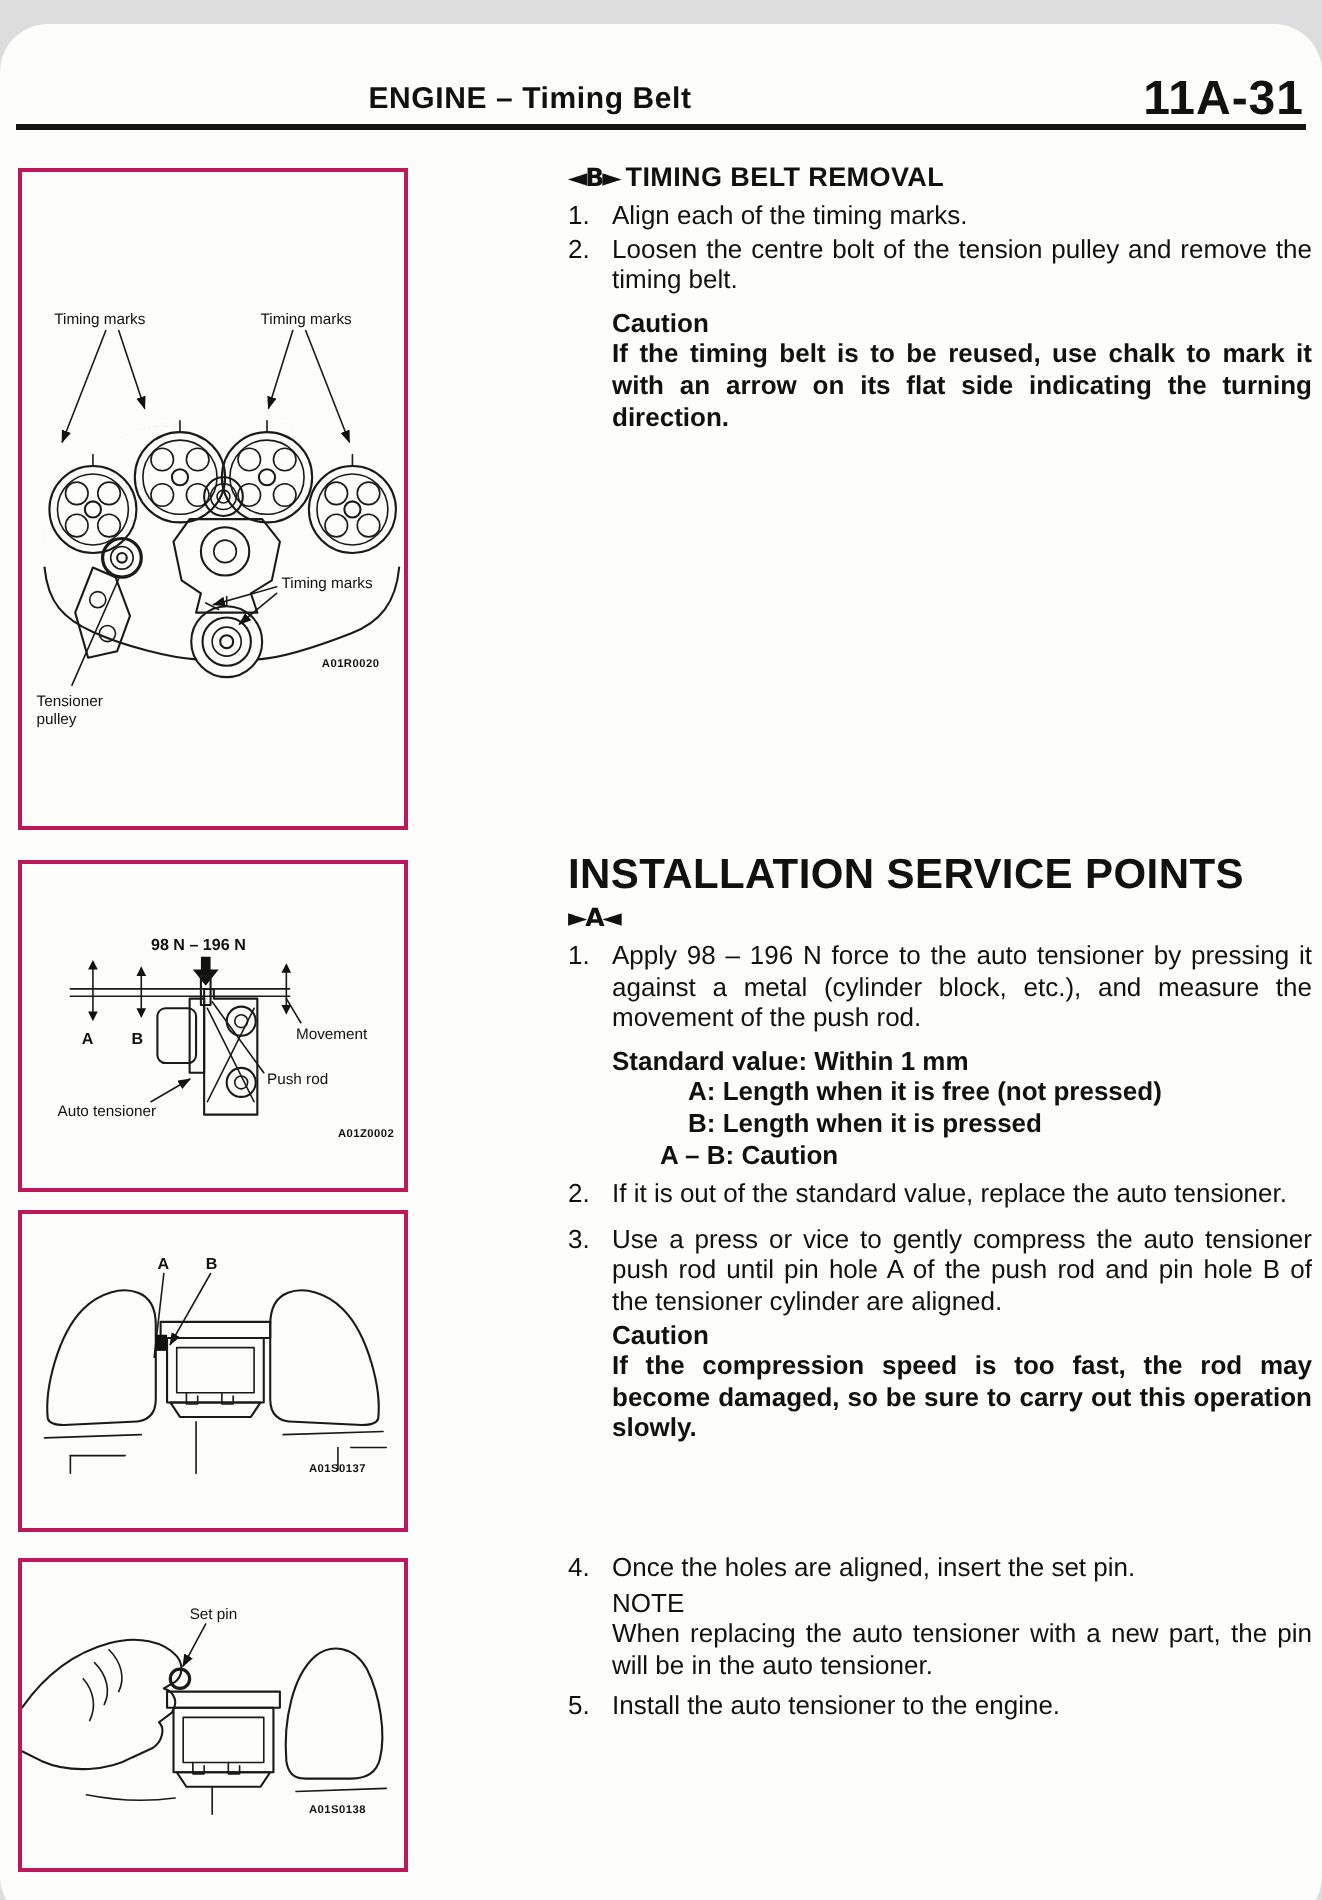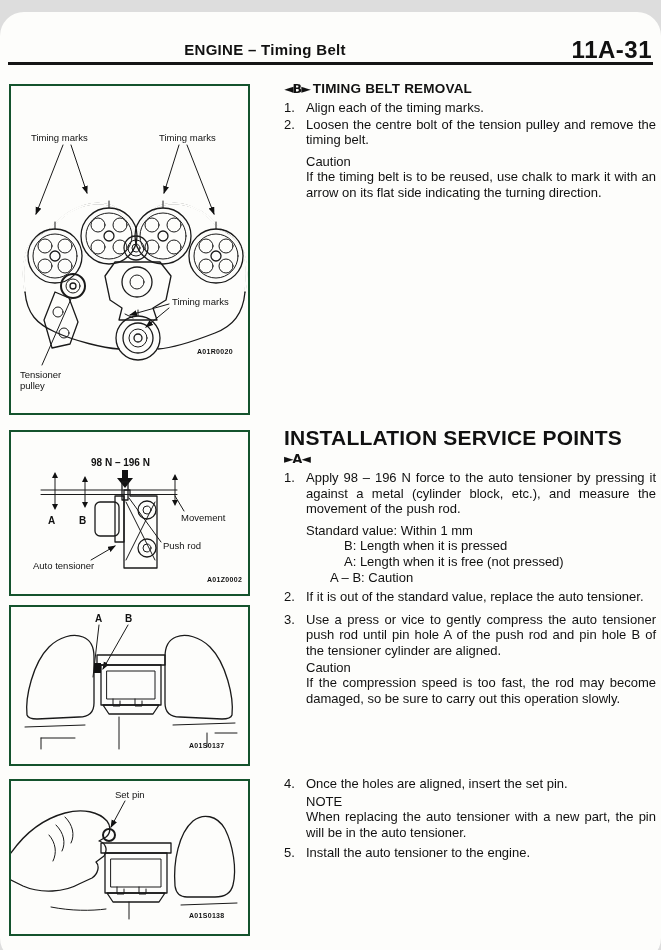--- a/index.html
+++ b/index.html
@@ -16,22 +16,22 @@
     text-align:center; font-size:15px; font-weight:700; letter-spacing:.3px;
   }
   .hdr-page {
     position:absolute; right:9px; top:24px;
     font-size:24px; font-weight:700; letter-spacing:.5px;
   }
   .hdr-rule { position:absolute; left:8px; right:8px; top:50px; height:3px; background:#151515; }
 
   
   .figbox {
-    position:absolute; left:9px; width:241px; box-sizing:border-box;
-    border:2px solid #14532d; background:#fdfdfb;
+    position:absolute; left:9px; width:195px; box-sizing:border-box;
+    border:2px solid #be185d; background:#fdfdfb;
   }
   #figbox-1 { top:72px;  height:331px; }
   #figbox-2 { top:418px; height:166px; }
   #figbox-3 { top:593px; height:161px; }
   #figbox-4 { top:767px; height:157px; }
   .figbox svg { display:block; width:100%; height:100%; }
   .figbox svg text { font-family:"Liberation Sans", sans-serif; fill:#111; }
   .fig-label { font-size:9.5px; }
   .fig-label-bold { font-size:10px; font-weight:700; }
   .fig-code  { font-size:7px; font-weight:700; letter-spacing:.3px; }
@@ -48,21 +48,21 @@
   .h-main { margin:0; font-size:21px; font-weight:700; letter-spacing:.2px; line-height:18px; }
   .h-sub  { margin:0; font-size:13.5px; font-weight:700; letter-spacing:.2px; line-height:16px;
             display:flex; align-items:center; }
   .marker { font-family:"DejaVu Sans", sans-serif; font-size:12.5px; font-weight:700;
             letter-spacing:-1px; margin-right:3px; }
   #block-install .h-sub { margin-top:4px; }
 
   .step { display:flex; font-size:13px; line-height:15.6px; }
   .step-num { width:22px; flex:none; }
   .step-text { flex:1; text-align:justify; }
-  .bold { font-weight:400; }
+  .bold { font-weight:700; }
   .sub-item { margin-left:38px; }
   .sub-item.ab { margin-left:24px; }
 
   #s-rem-1 { margin-top:3px; }
   #s-rem-2 { margin-top:1px; }
   .caution-block { margin-top:6px; }
   .caution-body { text-align:justify; }
   .std-block { margin-top:6px; }
   #s-ins-1 { margin-top:3px; }
   #s-ins-2 { margin-top:4px; }
@@ -344,22 +344,22 @@
     <h3 class="h-sub">
       <span class="marker">►A◄</span>
     </h3>
 
     <div class="step" id="s-ins-1">
       <span class="step-num">1.</span>
       <span class="step-text">
         <span>Apply 98 – 196 N force to the auto tensioner by pressing it against a metal (cylinder block, etc.), and measure the movement of the push rod.</span>
         <div class="std-block">
           <div class="bold">Standard value: Within 1 mm</div>
+          <div class="bold sub-item">A: Length when it is free (not pressed)</div>
           <div class="bold sub-item">B: Length when it is pressed</div>
-          <div class="bold sub-item">A: Length when it is free (not pressed)</div>
           <div class="bold sub-item ab">A – B: Caution</div>
         </div>
       </span>
     </div>
 
     <div class="step" id="s-ins-2">
       <span class="step-num">2.</span>
       <span class="step-text">If it is out of the standard value, replace the auto tensioner.</span>
     </div>
 

